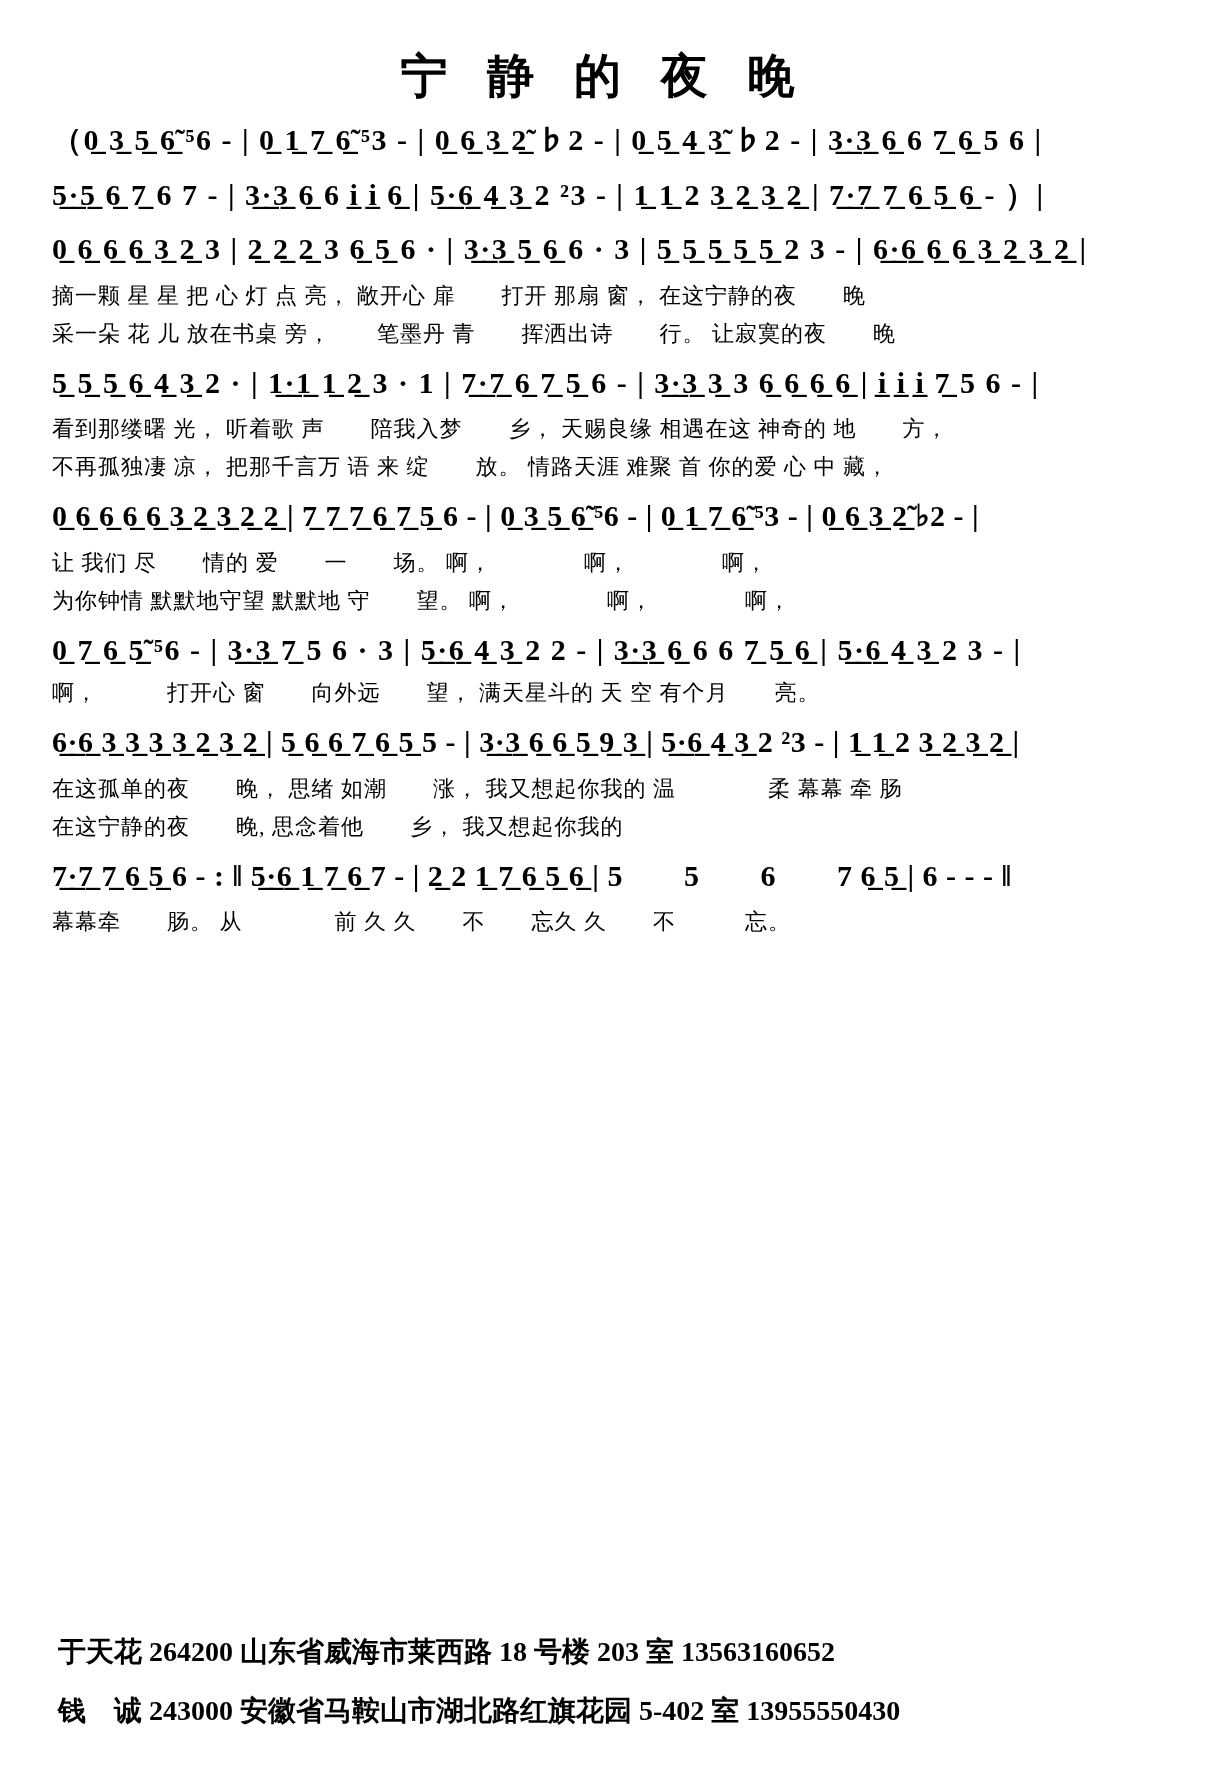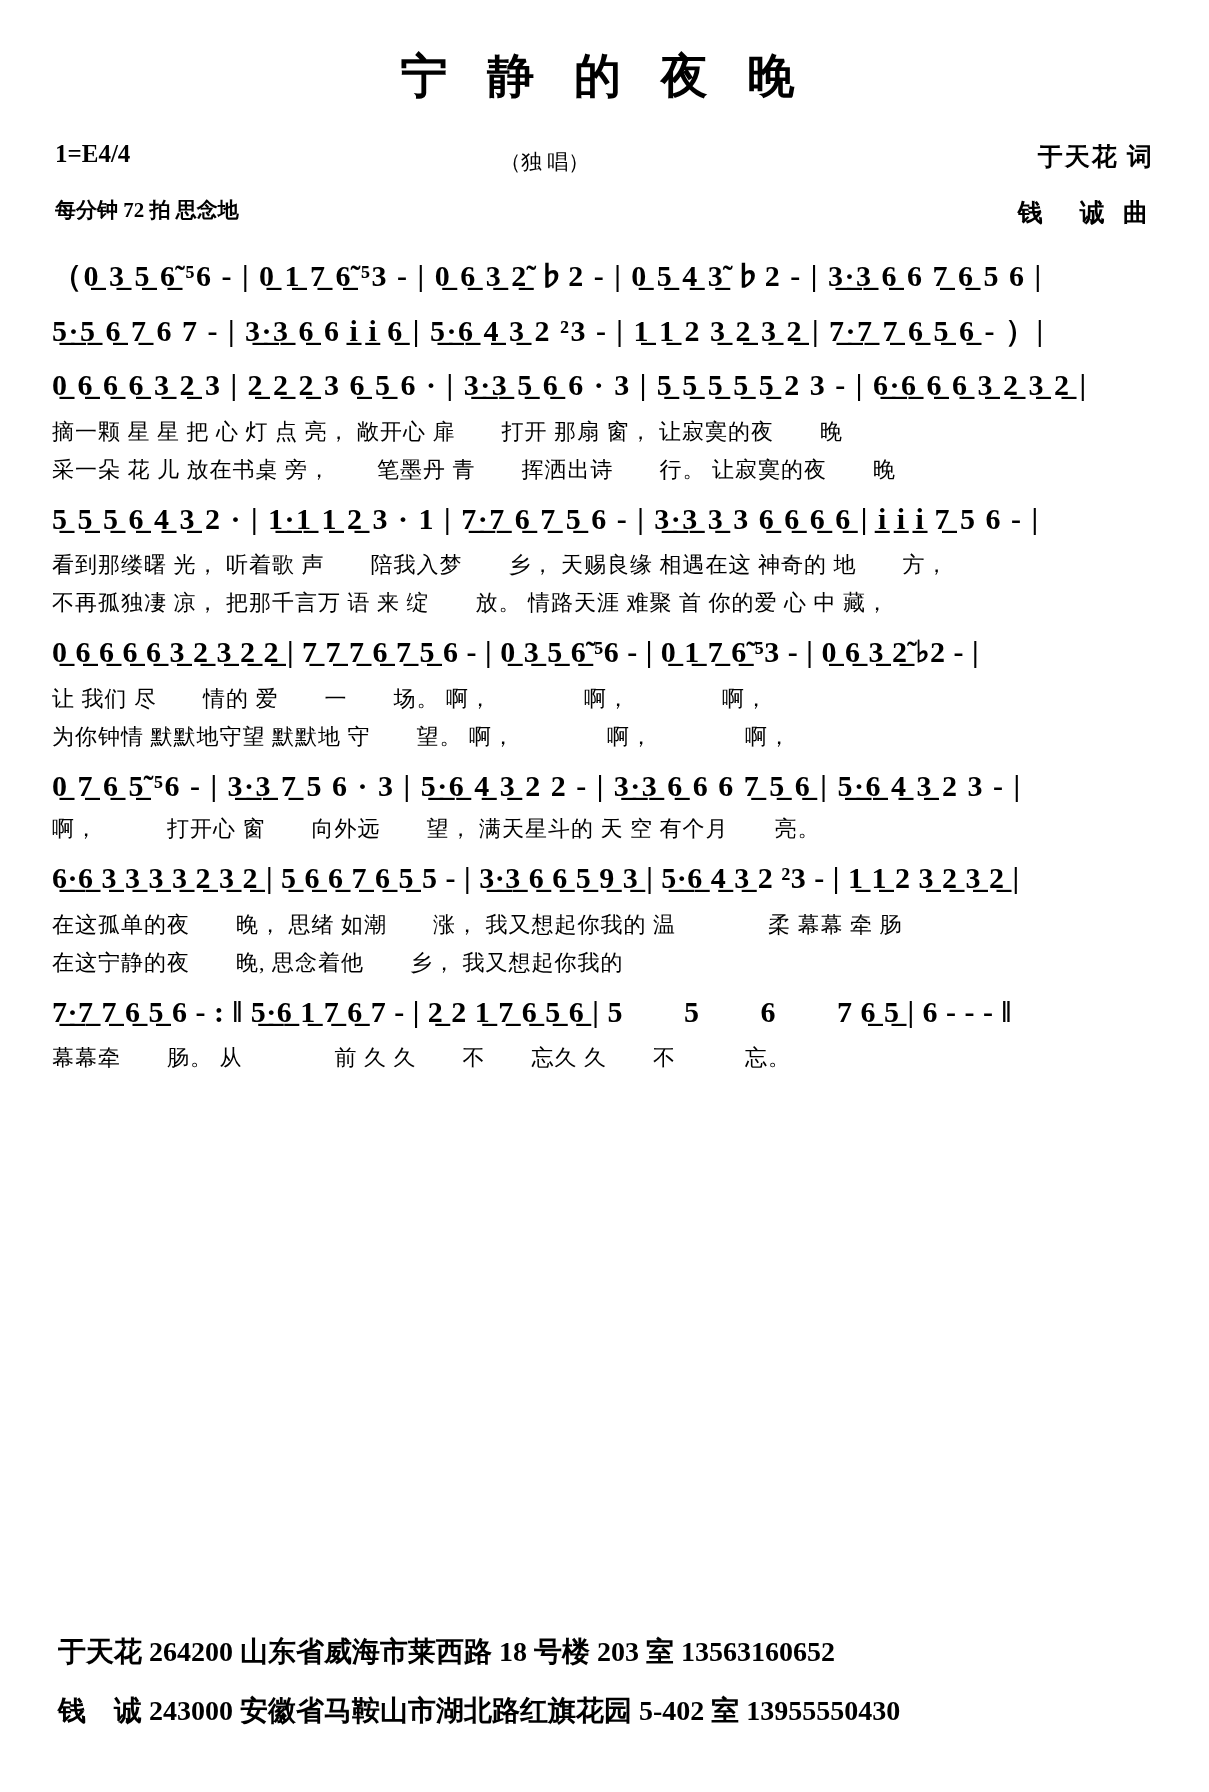--- a/index.html
+++ b/index.html
@@ -108,39 +108,32 @@
   }
   .footer div { white-space: nowrap; }
 </style>
 </head>
 <body>
 
 <div class="sheet">
 
   <div class="title">宁 静 的 夜 晚</div>
 
-  <div class="meta">
-    <div class="key-sig">1=E4/4</div>
-    <div class="solo">（独  唱）</div>
-    <div class="lyricist">于天花 词</div>
-    <div class="tempo">每分钟 72 拍  思念地</div>
-    <div class="composer">钱　诚 曲</div>
-  </div>
 
   <div class="system">
     <div class="notes">（0̲ 3̲ 5̲ 6̲̃   ⁵6 - | 0̲ 1̲ 7̲ 6̲̃   ⁵3 - | 0̲ 6̲ 3̲ 2̲̃   ♭2 - | 0̲ 5̲ 4̲ 3̲̃   ♭2 - | 3̲·̲3̲ 6̲ 6   7̲ 6̲ 5   6 |</div>
   </div>
 
   <div class="system">
     <div class="notes">5̲·̲5̲ 6̲ 7̲ 6   7 - | 3̲·̲3̲ 6̲ 6   i̲ i̲ 6̲ | 5̲·̲6̲ 4̲ 3̲ 2   ²3 - | 1̲ 1̲ 2   3̲ 2̲ 3̲ 2̲ | 7̲·̲7̲ 7̲ 6̲ 5̲ 6̲ - ）|</div>
   </div>
 
   <div class="system">
     <div class="notes">0̲ 6̲ 6̲ 6̲   3̲ 2̲ 3 | 2̲ 2̲ 2̲ 3   6̲ 5̲ 6 · | 3̲·̲3̲ 5̲ 6̲ 6 · 3 | 5̲ 5̲ 5̲ 5̲ 5̲ 2   3 - | 6̲·̲6̲ 6̲ 6̲ 3̲ 2̲ 3̲ 2̲ |</div>
-    <div class="lyric">摘一颗  星  星 把 心  灯  点  亮， 敞开心  扉　　打开 那扇  窗， 让寂寞的夜　　晚</div>
+    <div class="lyric">摘一颗  星  星 把 心  灯  点  亮， 敞开心  扉　　打开 那扇  窗， 在这宁静的夜　　晚</div>
     <div class="lyric row2">采一朵  花  儿 放在书桌  旁，　　笔墨丹  青　　挥洒出诗　　行。 让寂寞的夜　　晚</div>
   </div>
 
   <div class="system">
     <div class="notes">5̲ 5̲ 5̲ 6̲ 4̲ 3̲ 2 ·  | 1̲·̲1̲ 1̲ 2̲ 3 · 1 | 7̲·̲7̲ 6̲ 7̲ 5̲   6 - | 3̲·̲3̲ 3̲ 3   6̲ 6̲ 6̲ 6̲ | i̲ i̲ i̲ 7̲ 5   6 - |</div>
     <div class="lyric">看到那缕曙  光， 听着歌  声　　陪我入梦　　乡， 天赐良缘  相遇在这  神奇的 地　　方，</div>
     <div class="lyric row2">不再孤独凄  凉， 把那千言万  语 来  绽　　放。 情路天涯  难聚  首 你的爱  心 中  藏，</div>
   </div>
 
   <div class="system">

